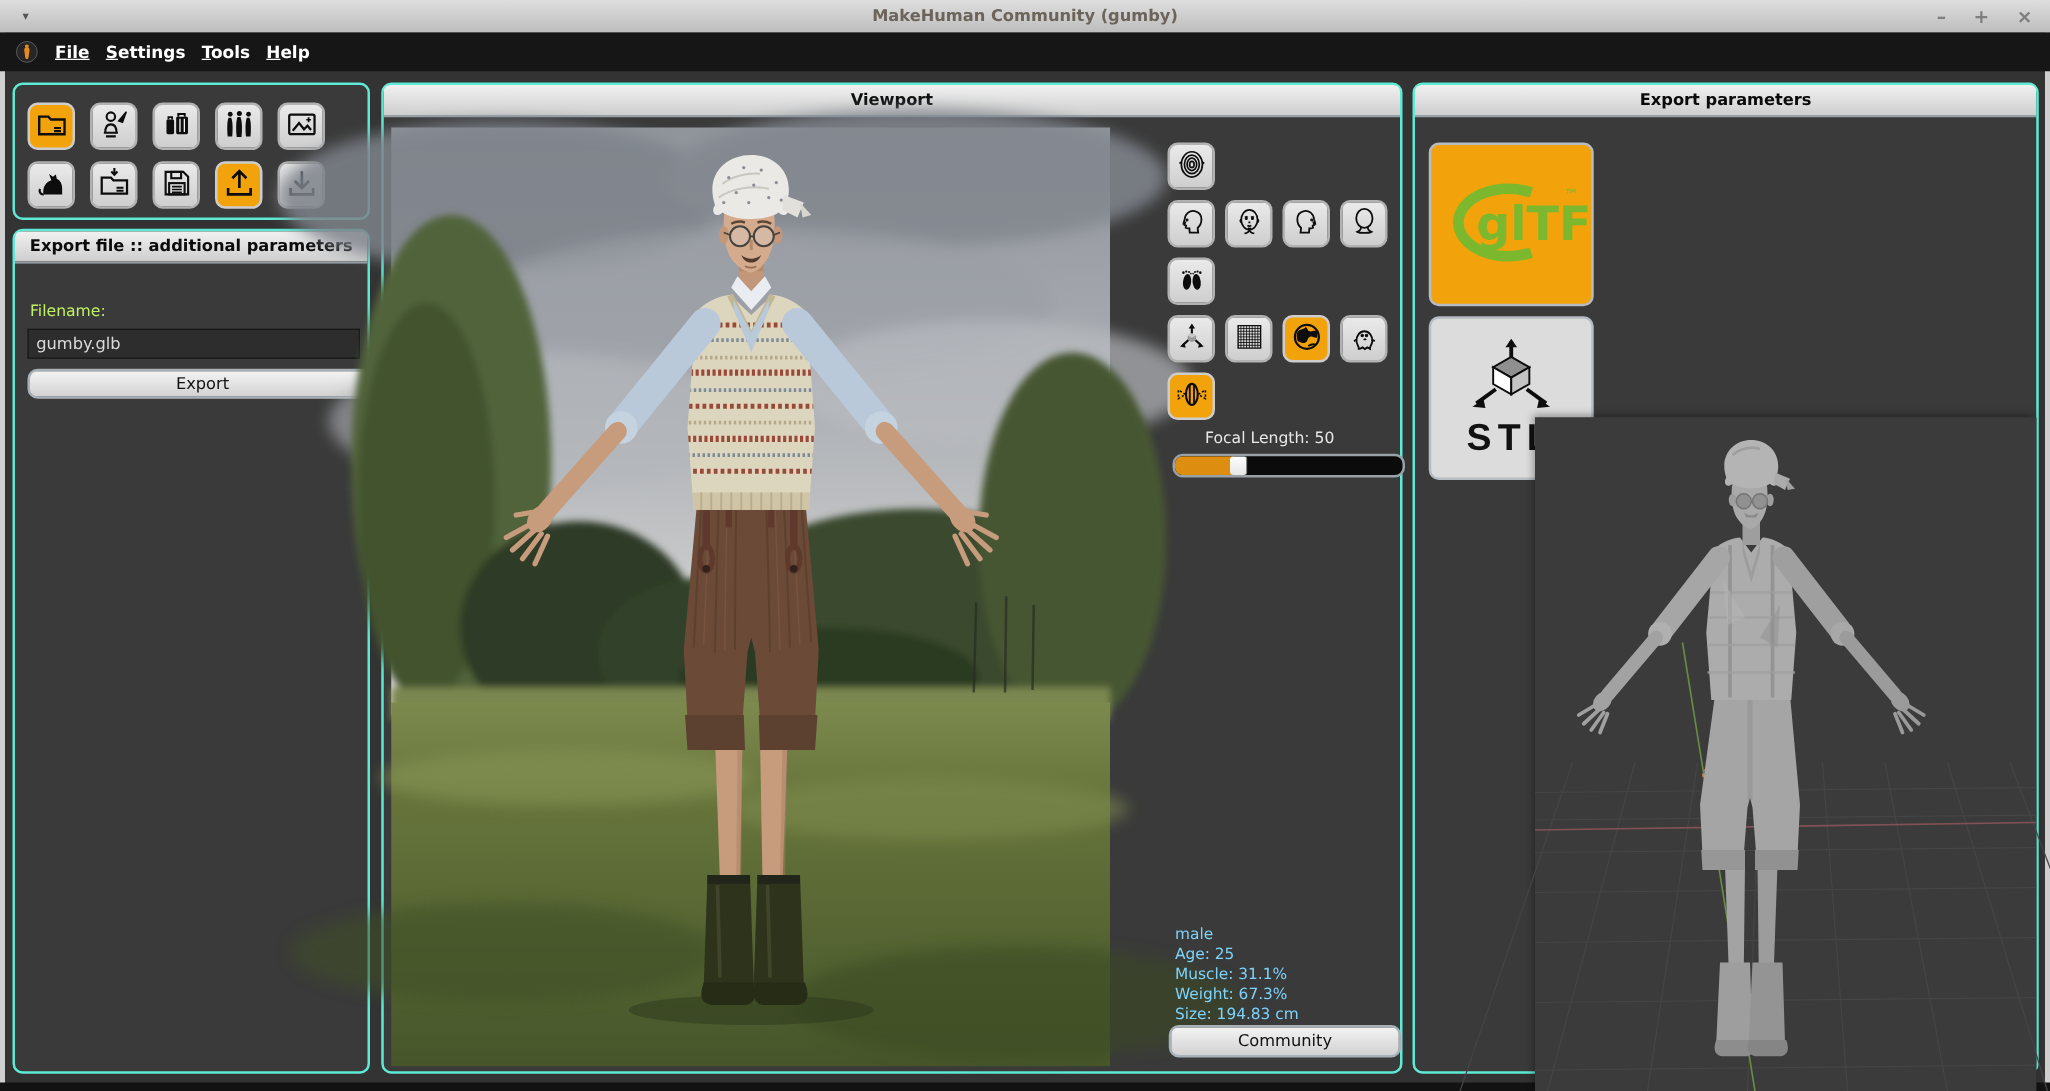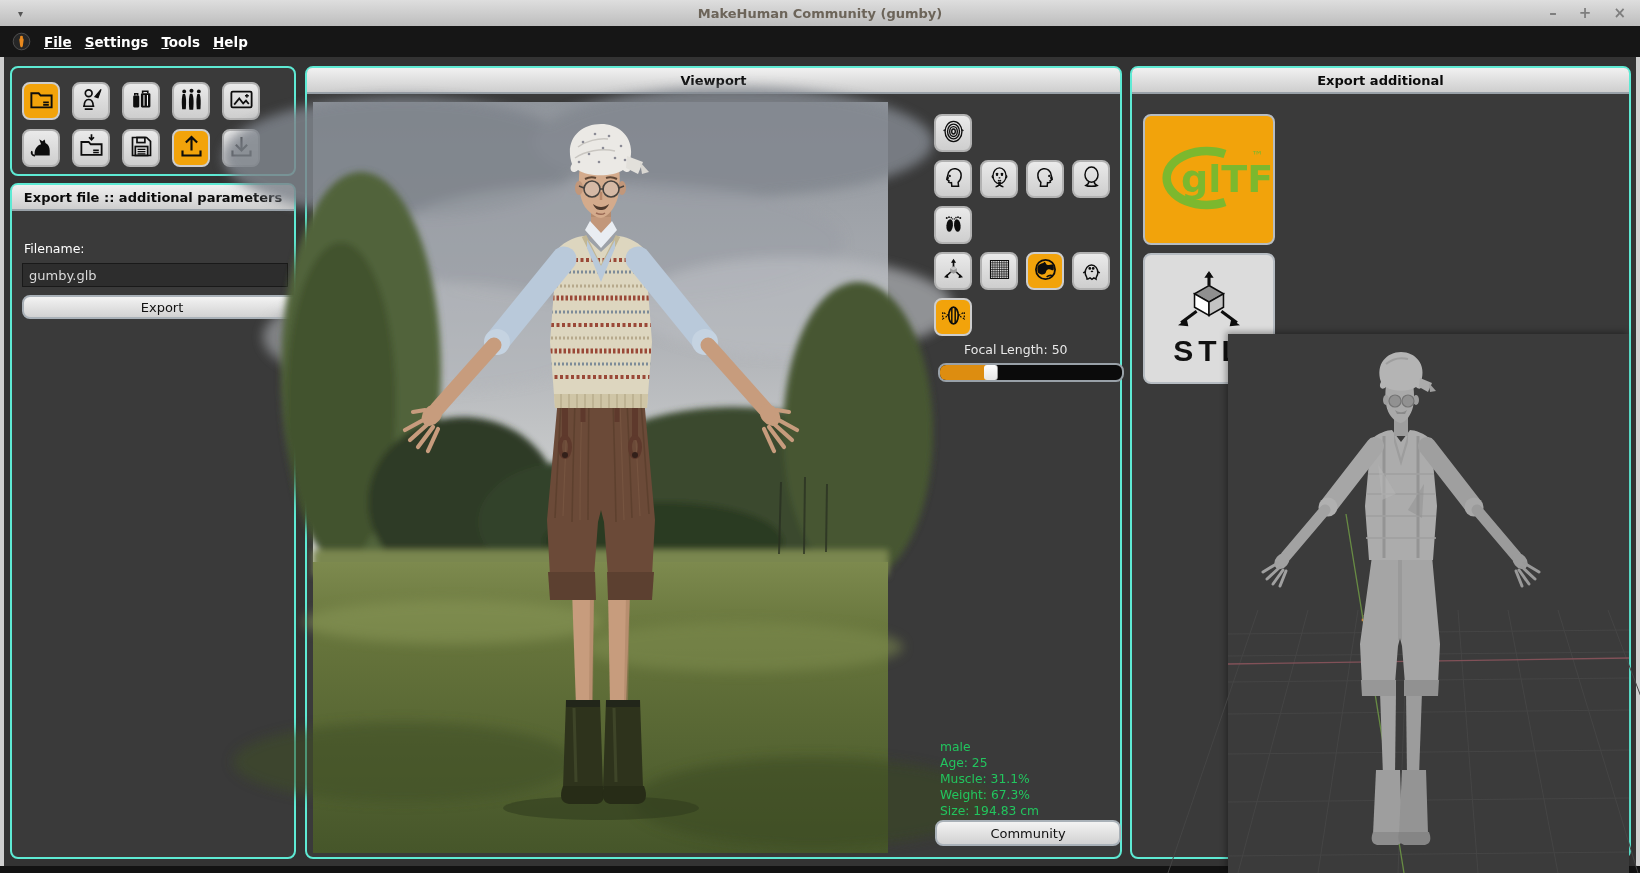--- a/index.html
+++ b/index.html
@@ -21,32 +21,32 @@
   .menu-item:first-of-type{margin-left:13px;text-decoration:underline;}
   
   .panel{position:absolute;background:#3a3a3a;border:2px solid #5eead4;border-radius:8px;box-sizing:border-box;}
   .panel-header{height:24px;background:linear-gradient(#f1f1f1,#cecece);border-bottom:2px solid #99a1a8;border-radius:5px 5px 0 0;display:flex;align-items:center;justify-content:center;font-weight:bold;font-size:13px;color:#0b0b0b;}
   .panel-body{position:absolute;left:2px;right:2px;top:26px;bottom:2px;left:0;}
   .toolbar-panel{left:10px;top:66px;width:286px;height:110px;padding:14px 0 0 10px;}
   .icon-btn{display:inline-flex;align-items:center;justify-content:center;width:38px;height:38px;border-radius:8px;border:2px solid #b2b2b2;background:linear-gradient(#eaeaea,#cecece);box-sizing:border-box;margin-right:7px;vertical-align:top;padding:0;}
   .icon-btn.active{background:#f2a30b;border-color:#cdcdcd;}
   .tb-row{height:38px;margin-bottom:9px;white-space:nowrap;}
   .export-file-panel{left:10px;top:183px;width:286px;height:676px;}
-  .field-label{position:absolute;left:12px;top:30px;font-size:12.5px;color:#ffffff;}
+  .field-label{position:absolute;left:12px;top:30px;font-size:12.5px;color:#bef264;}
   .text-input{position:absolute;left:10px;top:52px;width:252px;height:22px;background:#2d2d2d;border:1px solid #191919;border-radius:0;color:#dadada;font-size:13px;padding:0 6px;font-family:"DejaVu Sans",sans-serif;}
   .std-btn{position:absolute;box-sizing:border-box;border:2px solid #a9b1b8;border-radius:8px;background:linear-gradient(#f3f3f3,#d2d2d2);font-size:13px;color:#111;font-family:"DejaVu Sans",sans-serif;display:flex;align-items:center;justify-content:center;font-weight:normal;}
   .export-btn{left:10px;top:84px;width:280px;height:24px;}
   .viewport-panel{left:305px;top:66px;width:817px;height:793px;}
   .render{position:absolute;left:6px;top:8px;width:575px;height:751px;}
   .cam-btn{position:absolute;margin:0;}
   .focal-label{position:absolute;left:633px;top:248px;font-size:12.5px;color:#e8e8e8;margin-left:24px;}
   .slider{position:absolute;left:631px;top:269px;width:182px;height:15px;background:#0b0b0b;border:2px solid #99a1a8;border-radius:8px;overflow:hidden;}
   .slider-fill{position:absolute;left:0;top:0;bottom:0;background:#dd8d10;}
   .slider-handle{position:absolute;left:24%;top:0;bottom:0;width:13px;background:linear-gradient(#ffffff,#e6e6e6);border-radius:3px;border-right:1px solid #999;}
-  .stats{position:absolute;left:633px;top:645px;font-size:12.3px;color:#22c55e;line-height:16px;}
+  .stats{position:absolute;left:633px;top:645px;font-size:12.3px;color:#7dd3fc;line-height:16px;}
   .disconnect-btn{left:628px;top:726px;width:186px;height:26px;}
   .export-char-panel{left:1130px;top:66px;width:501px;height:793px;}
   .fmt-btn{position:absolute;width:132px;height:131px;border:2px solid #b6bcc2;border-radius:8px;box-sizing:border-box;display:flex;flex-direction:column;align-items:center;justify-content:center;padding:14px;}
   .fmt-gltf{left:11px;top:20px;background:#f2a30b;}
   .fmt-stl{left:11px;top:159px;background:#dcdcdc;}
   .stl-label{font-size:30px;font-weight:bold;color:#111;letter-spacing:5px;margin-top:0;}
   .blender-overlay{position:absolute;left:1228px;top:334px;width:401px;height:539px;z-index:5;background:#3b3b3b;box-shadow:-2px -2px 6px rgba(0,0,0,.35);}
   .blender-overlay svg{display:block;}
   svg{overflow:visible;}
   .icon-btn svg, .cam-btn svg{overflow:hidden;}
@@ -454,21 +454,21 @@
         <div>Age: 25</div>
         <div>Muscle: 31.1%</div>
         <div>Weight: 67.3%</div>
         <div>Size: 194.83 cm</div>
       </div>
       <button class="std-btn disconnect-btn">Community</button>
     </div>
   </div>
 
   <div class="panel export-char-panel">
-    <div class="panel-header">Export additional</div>
+    <div class="panel-header">Export parameters</div>
     <div class="panel-body">
       <button class="fmt-btn fmt-gltf">
         <span>
           <svg width="116" height="100" viewBox="0 0 116 100">
             <path d="M74 26 A40 27 0 1 0 74 74" stroke="#7cb82e" stroke-width="8.5" fill="none"></path>
             <text x="30" y="64" font-size="38" font-weight="bold" fill="#7cb82e" font-family="DejaVu Sans">glTF</text>
             <text x="100" y="32" font-size="12" fill="#7cb82e" font-family="DejaVu Sans">™</text>
           </svg>
         </span>
       </button>

